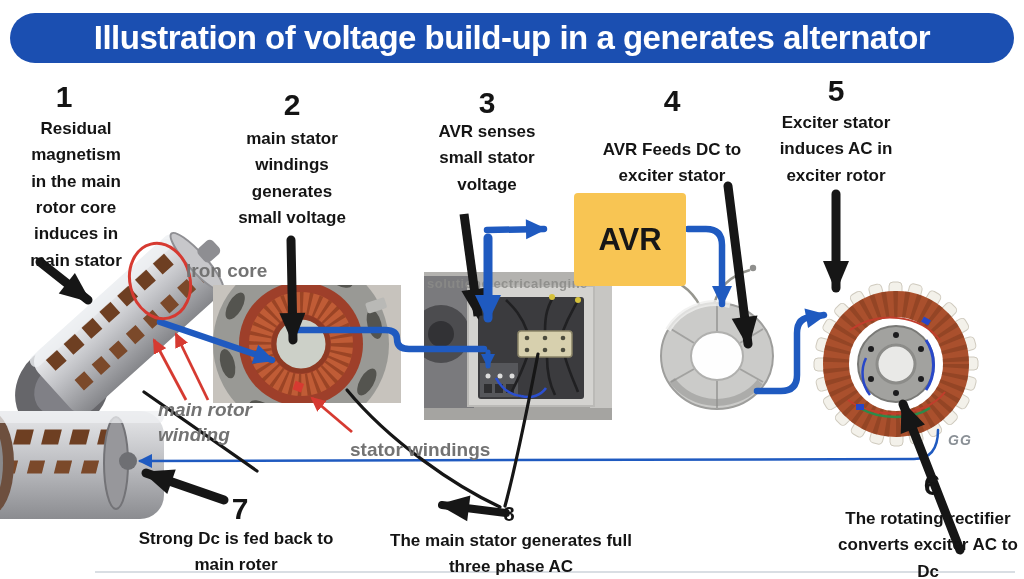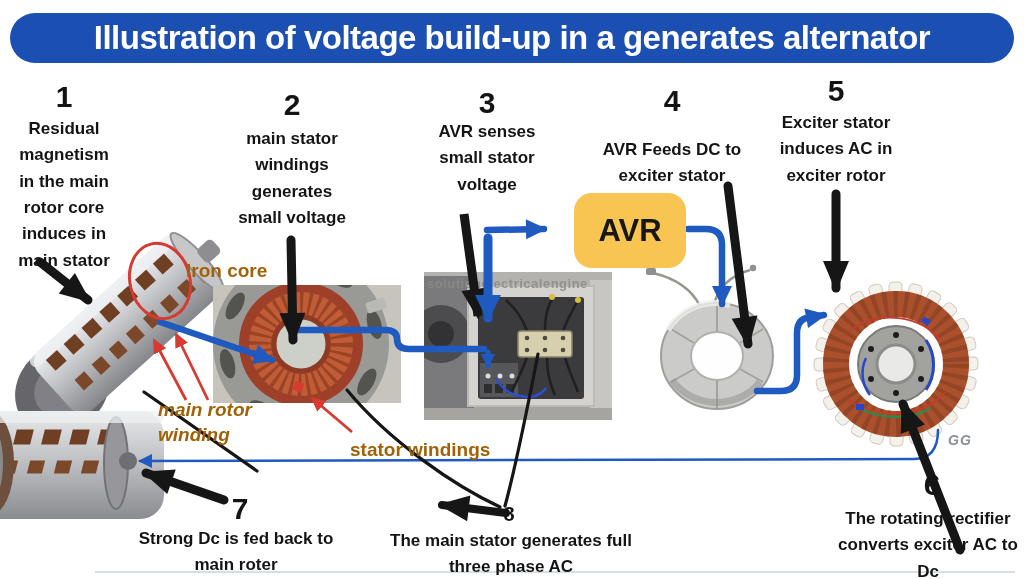--- a/index.html
+++ b/index.html
@@ -7,24 +7,24 @@
           font-family:"Liberation Sans",sans-serif;}
   .layer{position:absolute;left:0;top:0;width:1024px;height:579px;}
   #svg-photos{z-index:1;} .watermark{z-index:2;} #svg-lines{z-index:3;}
   .txt{position:absolute;z-index:4;color:#141414;}
   .title{position:absolute;z-index:5;left:10px;top:13px;width:1004px;height:50px;
          background:#1b4fb1;border-radius:26px;color:#ffffff;font-size:33px;font-weight:800;
          text-align:center;line-height:50px;letter-spacing:-.5px;}
   .step-num{font-size:30px;font-weight:800;transform:translateX(-50%);}
   .step-num.small{font-size:20px;}
   .step-text{font-size:17px;font-weight:700;line-height:1.55;text-align:center;white-space:pre-line;}
-  .avr{position:absolute;z-index:4;left:574px;top:193px;width:112px;height:75px;background:#f8c553;
-       border-radius:18px;display:flex;align-items:center;justify-content:center;
+  .avr{position:absolute;z-index:4;left:574px;top:193px;width:112px;height:93px;background:#f8c553;
+       border-radius:4px;display:flex;align-items:center;justify-content:center;
        font-size:31px;font-weight:800;color:#171717;}
-  .redlab{position:absolute;z-index:4;color:#a16207;font-size:19px;font-weight:700;
+  .redlab{position:absolute;z-index:4;color:#737373;font-size:19px;font-weight:700;
           line-height:1.3;white-space:pre-line;}
   .watermark{position:absolute;left:427px;top:276px;width:182px;height:16px;overflow:hidden;
              font-size:13px;font-weight:700;color:#8b8b88;opacity:.85;letter-spacing:.5px;white-space:nowrap;}
   .logo{position:absolute;z-index:4;left:948px;top:432px;font-size:14px;font-weight:700;
         font-style:italic;color:#8a9096;letter-spacing:1px;}
 </style>
 </head>
 <body>
 
 <div class="canvas">
@@ -251,21 +251,21 @@
       <path d="M 186,400 L 154,340" stroke-width="2.8" marker-end="url(#mRed)"></path>
       <path d="M 208,400 L 176,334" stroke-width="2.8" marker-end="url(#mRed)"></path>
       <path d="M 352,432 L 312,398" stroke-width="2.8" marker-end="url(#mRed)"></path>
       <rect x="294" y="382" width="9" height="9" fill="#d63a31" stroke="none" transform="rotate(20 298 386)"></rect>
     </g>
   </svg>
 
   <div class="title">Illustration of voltage build-up in a generates alternator</div>
 
   <div class="txt step-num" style="left:64px;top:80px;">1</div>
-  <div class="txt step-text" style="left:0px;top:116px;width:128px;">Residual
+  <div class="txt step-text" style="left:12px;top:116px;width:128px;">Residual
 magnetism
 in the main
 rotor core
 induces in
 main stator</div>
 
   <div class="txt step-num" style="left:292px;top:88px;">2</div>
   <div class="txt step-text" style="left:210px;top:126px;width:164px;">main stator
 windings
 generates

